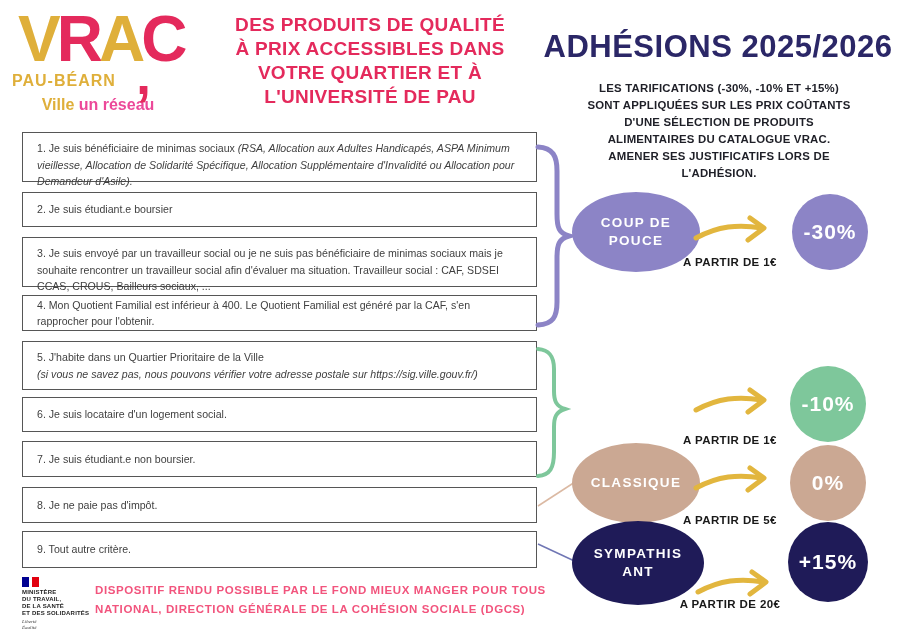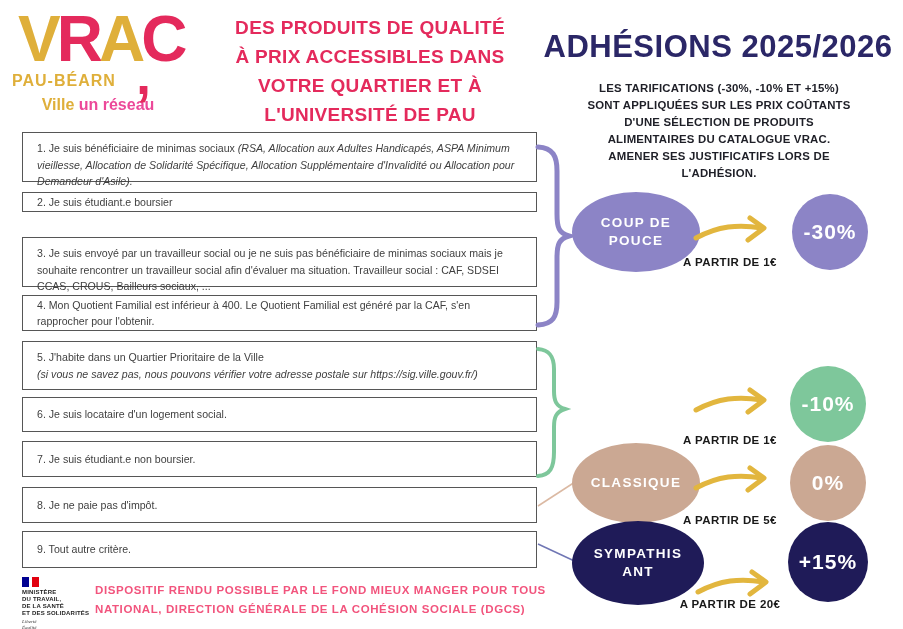--- a/index.html
+++ b/index.html
@@ -10,21 +10,21 @@
   .logo{position:absolute;left:12px;top:4px;width:180px;}
   .logo-letters{position:relative;display:flex;font-weight:900;font-size:64px;line-height:70px;
                 letter-spacing:-4px;padding-left:6px;}
   .logo-letters span{display:inline-block;}
   .logo-comma{position:absolute;font-size:54px;font-weight:900;left:124px;top:36px;letter-spacing:0;}
   .logo-region{width:150px;text-align:left;font-size:16px;font-weight:700;letter-spacing:1px;margin-top:-2px;}
   .logo-tagline{width:172px;text-align:center;font-size:16px;font-weight:800;line-height:17px;margin-top:6px;}
 
   
   .quality-heading{position:absolute;left:224px;top:13px;width:292px;text-align:center;
-                   font-size:19px;font-weight:800;line-height:29px;letter-spacing:.3px;white-space:pre-line;}
+                   font-size:19px;font-weight:800;line-height:24px;letter-spacing:.3px;white-space:pre-line;}
   .adhesions-title{position:absolute;left:540px;top:21px;width:356px;text-align:center;
                    font-size:31px;font-weight:900;letter-spacing:.5px;}
   .tarif-desc{position:absolute;left:575px;top:80px;width:288px;text-align:center;font-weight:bold;
               font-size:11.4px;line-height:17px;letter-spacing:.2px;color:#1e1f27;white-space:pre-line;}
 
   
   .criteria-box{position:absolute;left:22px;width:515px;box-sizing:border-box;background:#fff;
                 border:1px solid #565656;color:#3f3f3f;font-size:10.6px;line-height:16.5px;padding:7px 14px;}
   .criteria-box.single{display:flex;align-items:center;padding-top:0;padding-bottom:0;}
   .criteria-box .note{font-style:italic;}
@@ -83,21 +83,21 @@
   <div class="tarif-desc">LES TARIFICATIONS (-30%, -10% ET +15%)
 SONT APPLIQUÉES SUR LES PRIX COÛTANTS
 D'UNE SÉLECTION DE PRODUITS
 ALIMENTAIRES DU CATALOGUE VRAC.
 AMENER SES JUSTIFICATIFS LORS DE
 L'ADHÉSION.</div>
 
   <div class="criteria-box" style="top:132px;height:50px;">
     <span>1. Je suis bénéficiaire de minimas sociaux </span><span class="note">(RSA, Allocation aux Adultes Handicapés, ASPA Minimum vieillesse, Allocation de Solidarité Spécifique, Allocation Supplémentaire d'Invalidité ou Allocation pour Demandeur d'Asile).</span>
   </div>
-  <div class="criteria-box single" style="top:192px;height:20px;">
+  <div class="criteria-box single" style="top:192px;height:35px;">
     <span>2. Je suis étudiant.e boursier</span>
   </div>
   <div class="criteria-box" style="top:237px;height:50px;">
     <span>3. Je suis envoyé par un travailleur social ou je ne suis pas bénéficiaire de minimas sociaux mais je souhaite rencontrer un travailleur social afin d'évaluer ma situation. Travailleur social : CAF, SDSEI  CCAS, CROUS, Bailleurs sociaux, ...</span>
   </div>
   <div class="criteria-box single" style="top:295px;height:36px;">
     <span>4. Mon Quotient Familial est inférieur à 400. Le Quotient Familial est généré par la CAF, s'en rapprocher pour l'obtenir.</span>
   </div>
   <div class="criteria-box" style="top:341px;height:49px;">
     <span>5. J'habite dans un Quartier Prioritaire de la Ville</span><span class="note block">(si vous ne savez pas, nous pouvons vérifier votre adresse postale sur https://sig.ville.gouv.fr/)</span>

